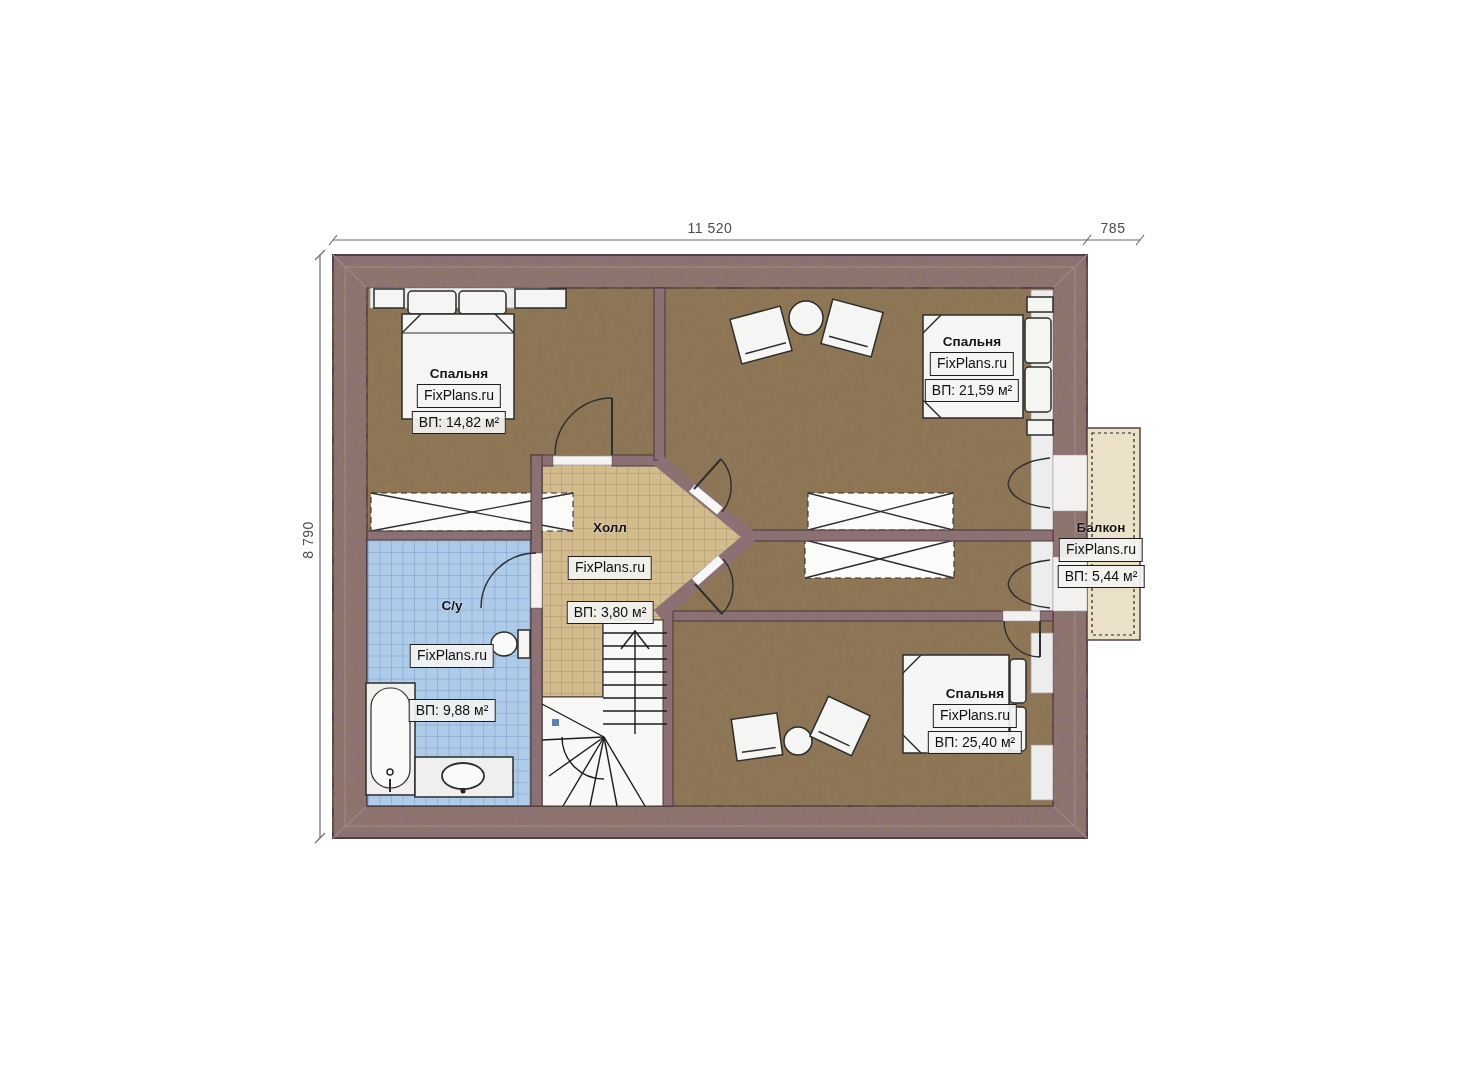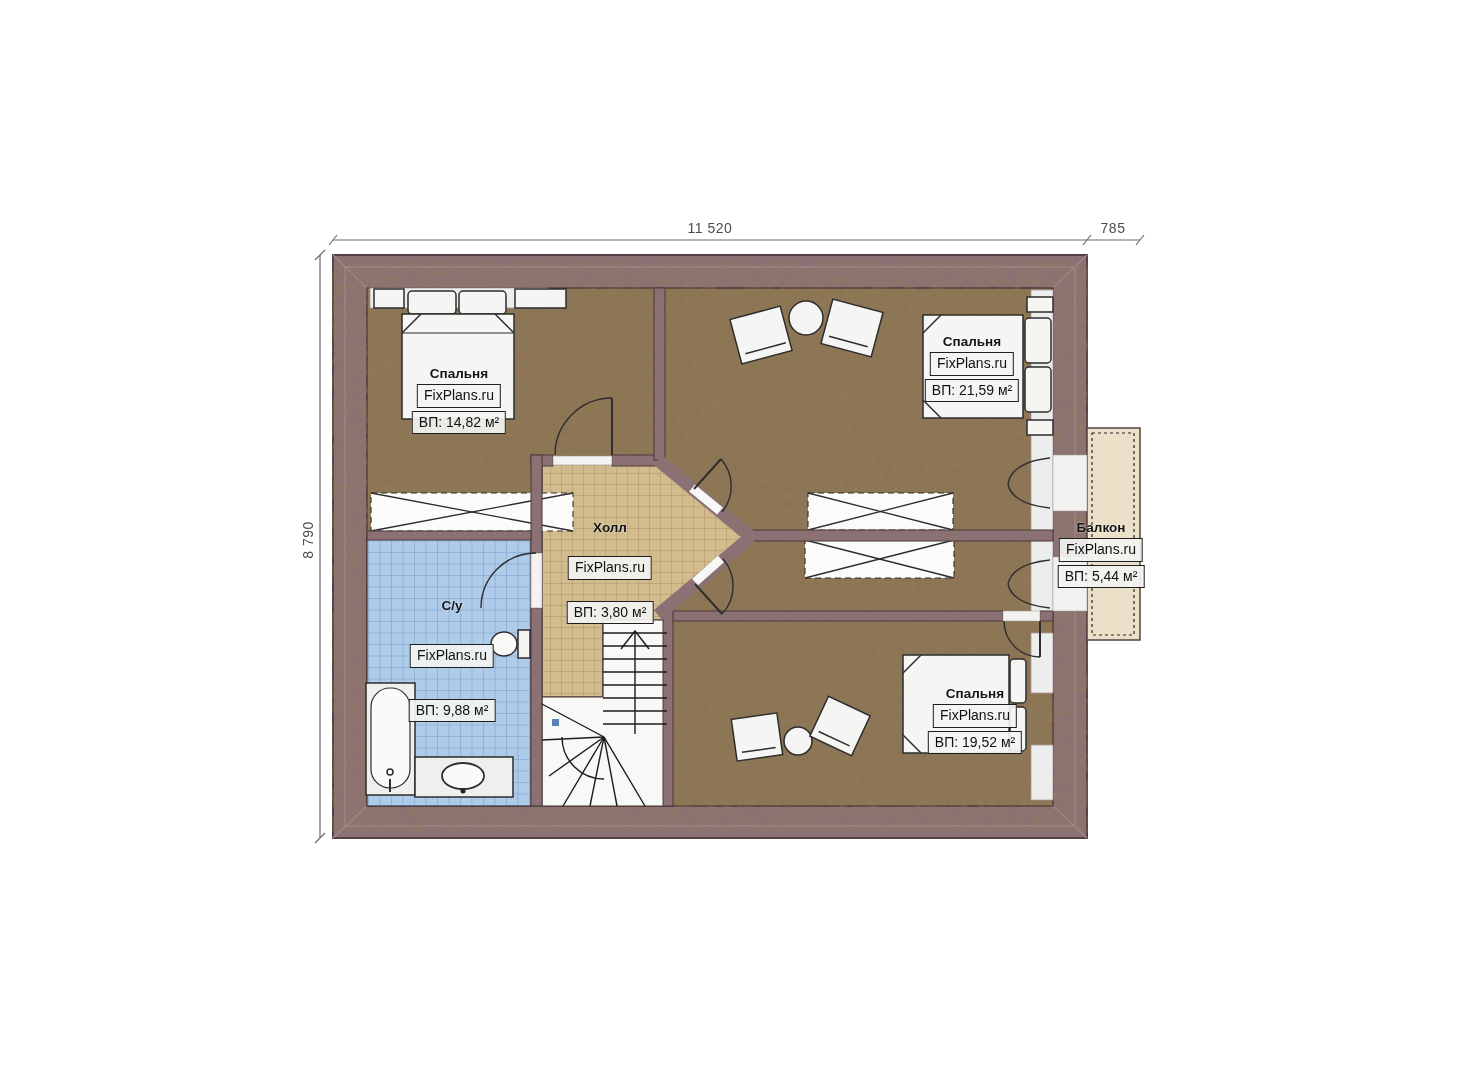--- a/index.html
+++ b/index.html
@@ -281,16 +281,16 @@
 
   <div class="room-label" style="left:1101px;top:509px;margin-top:11px;">
     <div class="room-title">Балкон</div>
     <div class="tag">FixPlans.ru</div>
     <div class="tag">ВП: 5,44 м²</div>
   </div>
 
   <div class="room-label" style="left:975px;top:686px;">
     <div class="room-title">Спальня</div>
     <div class="tag">FixPlans.ru</div>
-    <div class="tag">ВП: 19,52 м²</div>
+    <div class="tag">ВП: 25,40 м²</div>
   </div>
 
 </div>
 
 </body></html>

